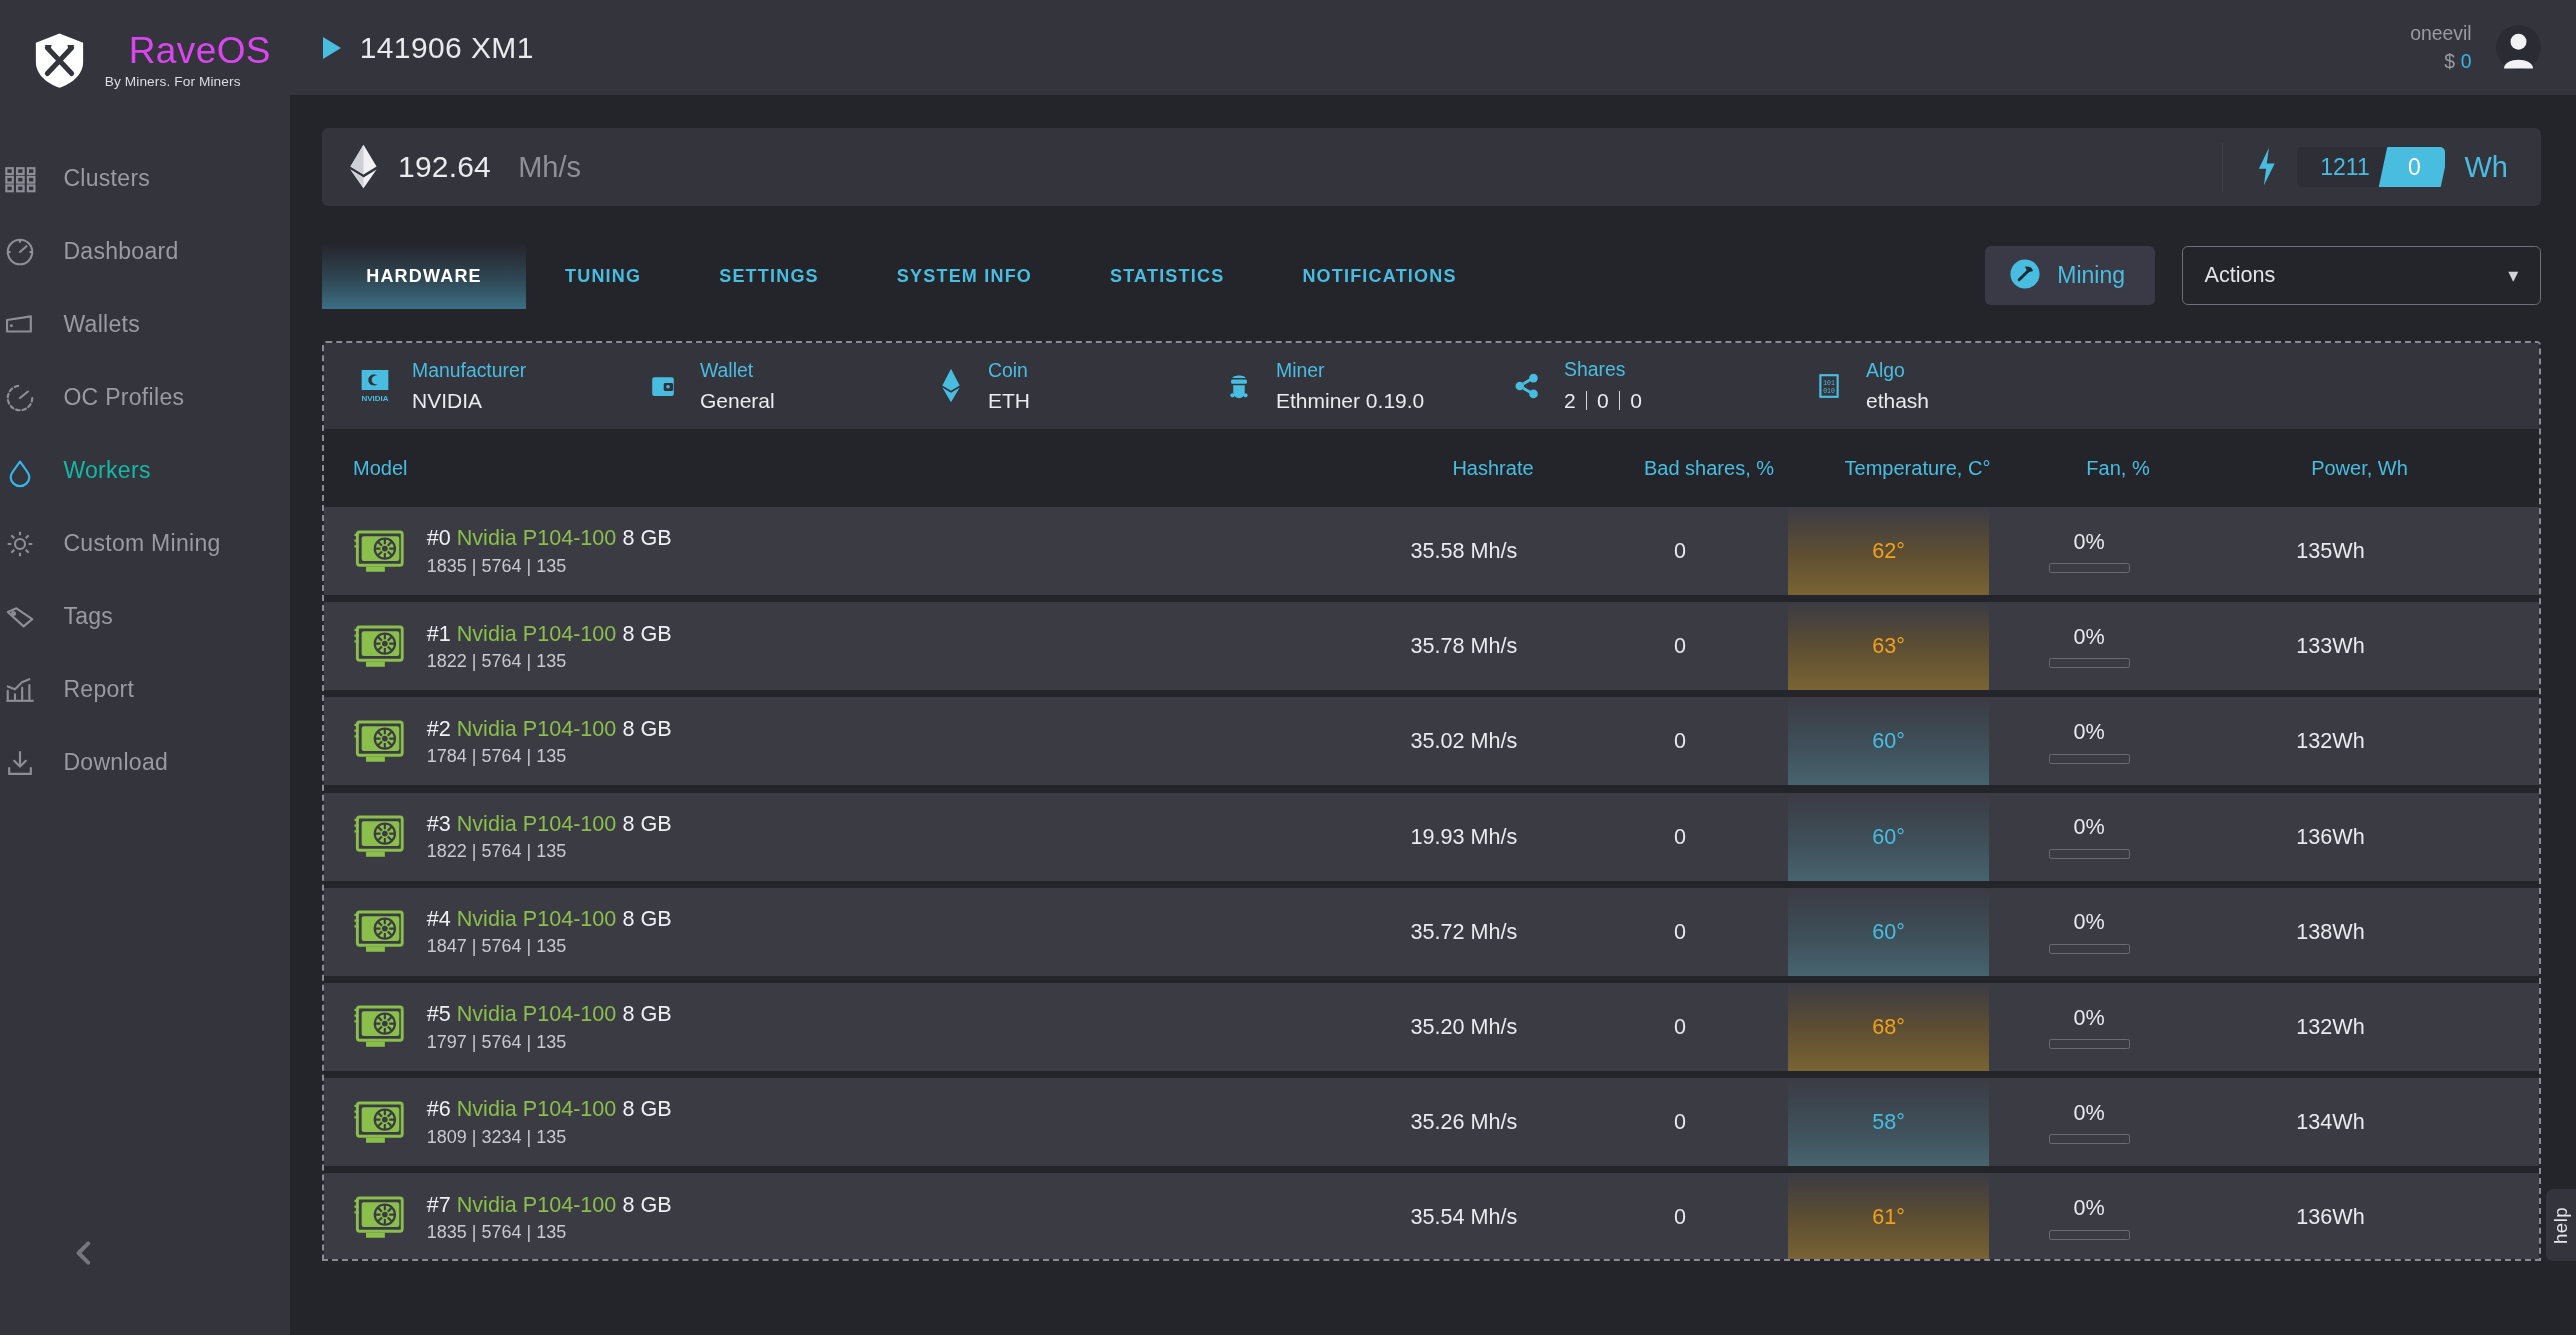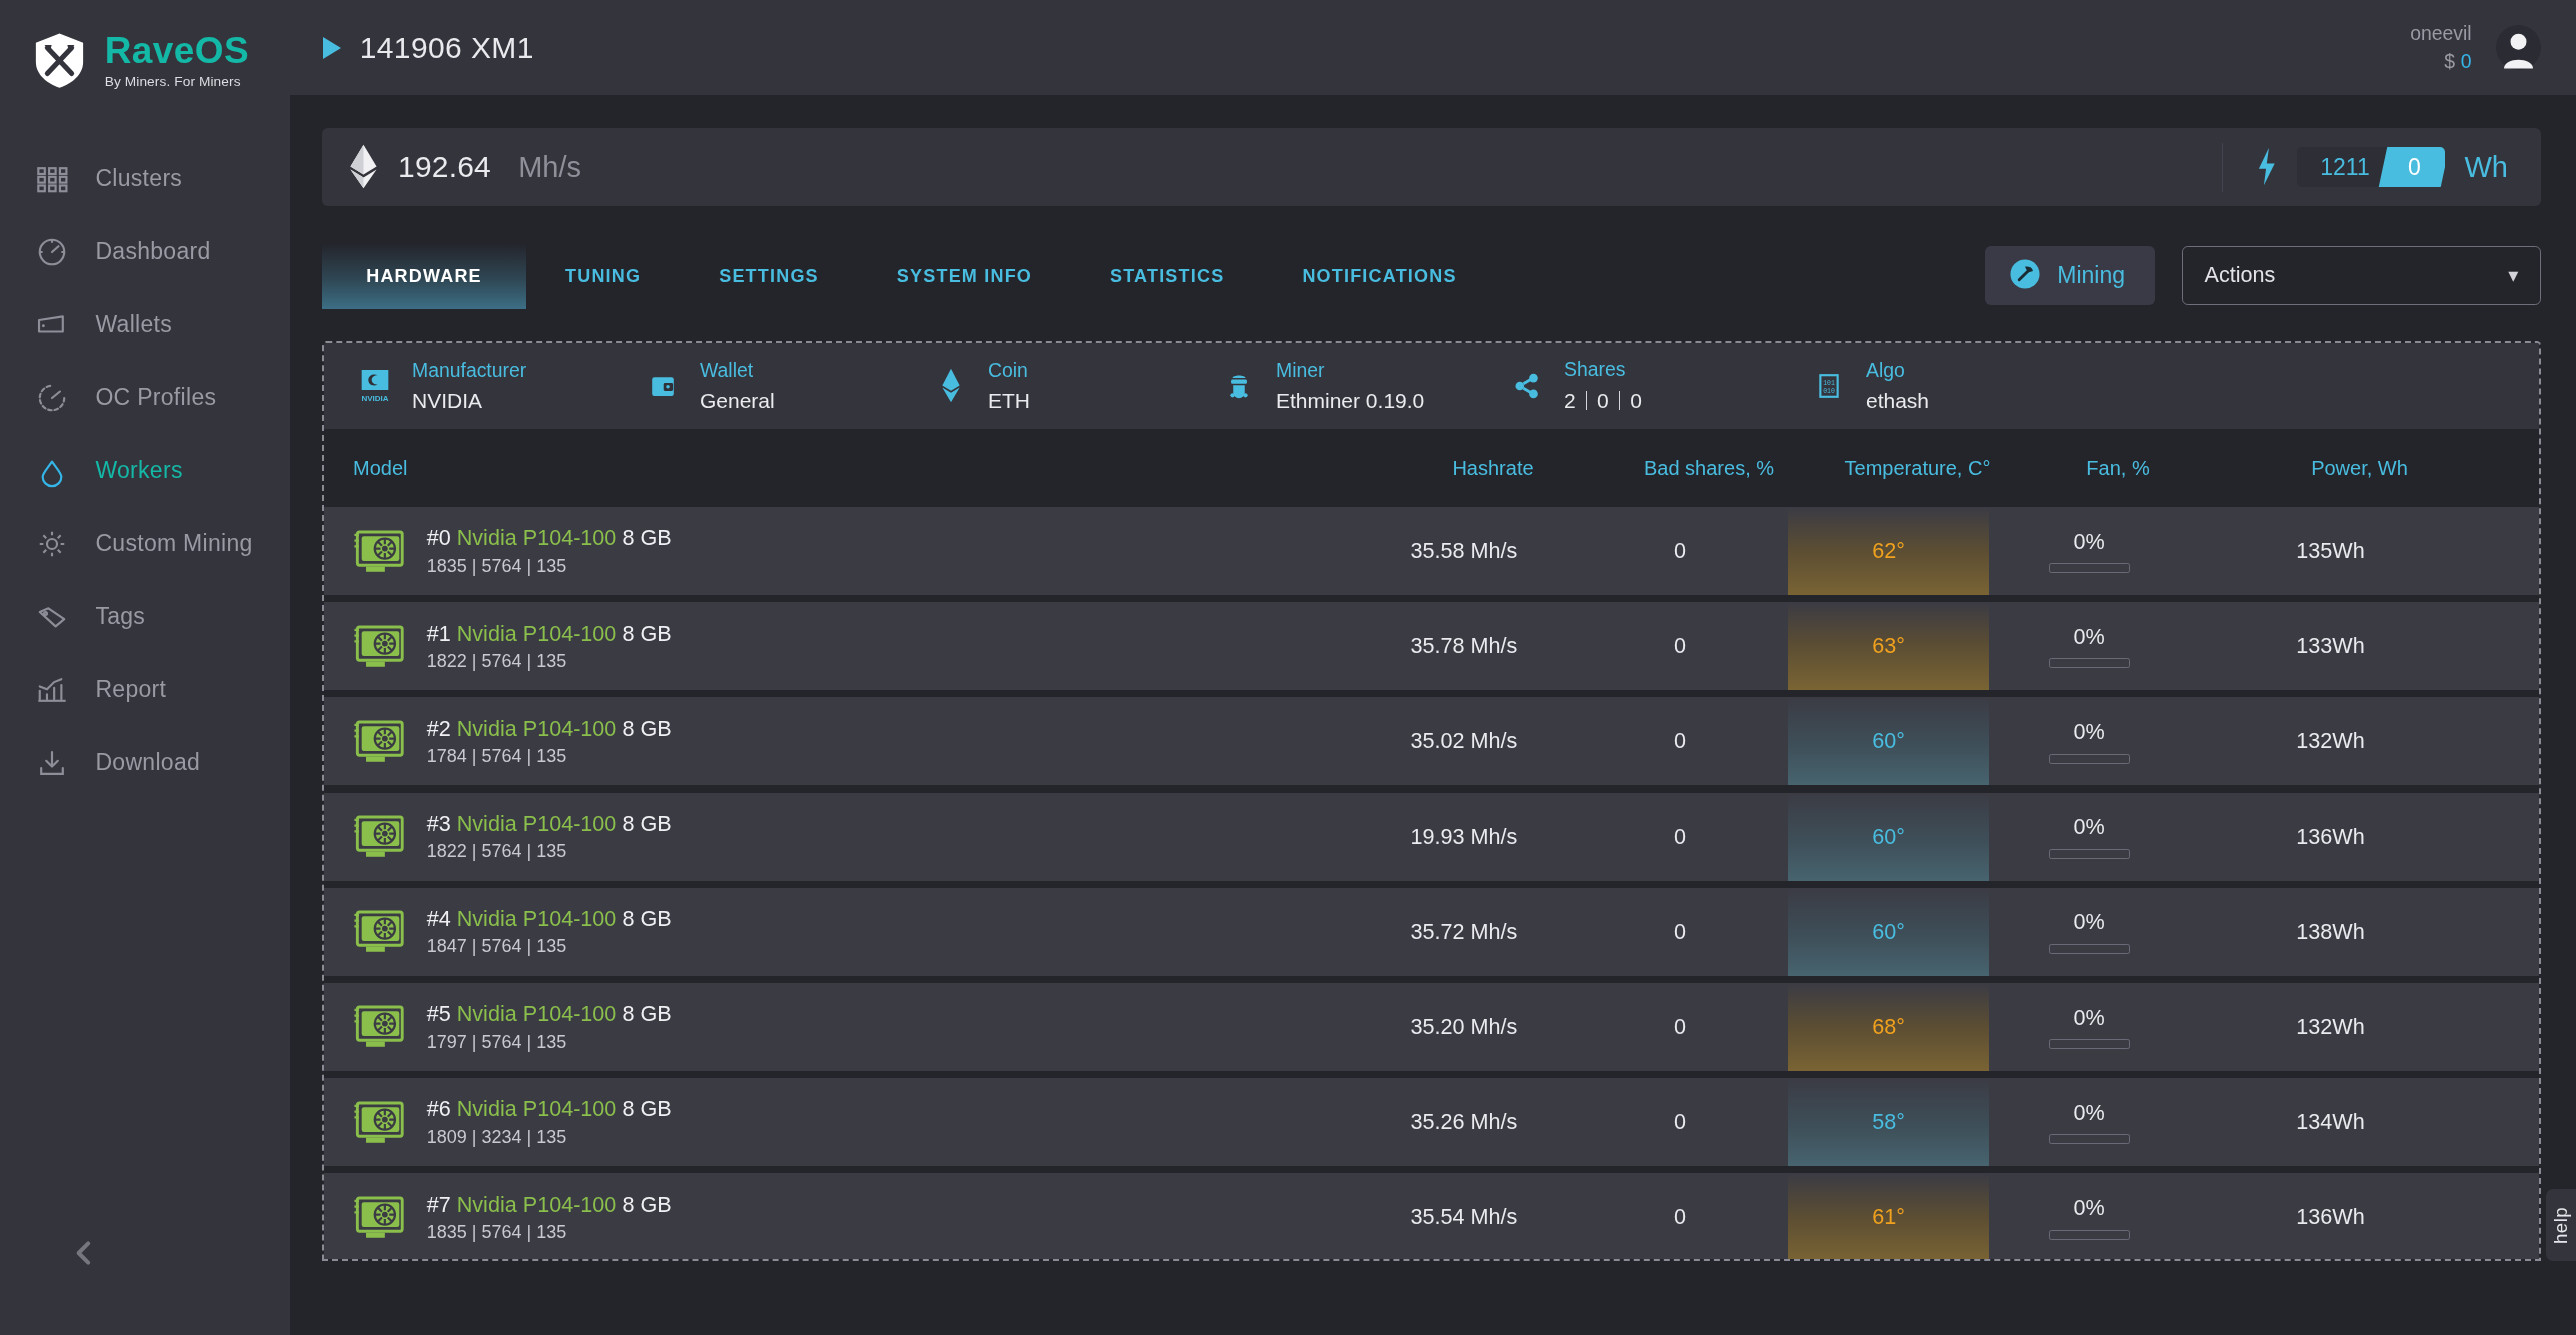--- a/index.html
+++ b/index.html
@@ -12,27 +12,27 @@
   .app { display: flex; width: 2576px; height: 1335px; position: relative; }
 
   
   .sidebar {
     width: 290px; flex: 0 0 290px; height: 1335px;
     background: #34343c; position: relative;
   }
   .brand { display: flex; align-items: center; gap: 18.7px; padding: 26px 0 0 33px; height: 95px; }
   .brand-logo { width: 53px; height: 58px; flex: 0 0 53px; }
   .brand-text { display: flex; flex-direction: column; justify-content: center; }
-  .brand-name { font-size: 37px; color: #14b8a6; letter-spacing: 0.4px; line-height: 1; font-weight: 700; }
+  .brand-name { font-size: 37px; color: #d946ef; letter-spacing: 0.4px; line-height: 1; font-weight: 400; margin-left: 24px; }
   .brand-sub { font-size: 13.7px; color: #dcdce2; margin-top: 5.8px; letter-spacing: 0.1px; }
 
   .nav { margin-top: 47px; }
   .nav-item {
     display: flex; align-items: center; gap: 24.4px;
-    height: 73px; padding-left: 32px; cursor: pointer; text-align: right;
+    height: 73px; cursor: pointer; text-align: right;
   }
   .nav-icon { width: 39px; height: 39px; flex: 0 0 39px; display: flex; align-items: center; justify-content: center; }
   .nav-icon svg { width: 36px; height: 36px; }
   .nav-label { font-size: 23px; color: #9a9aa4; letter-spacing: 0.3px; }
   .nav-item.active .nav-label { color: #14b8a6; }
 
   .collapse-btn {
     position: absolute; left: 62px; bottom: 59px;
     width: 46px; height: 46px; display: flex; align-items: center; justify-content: center;
     cursor: pointer;

